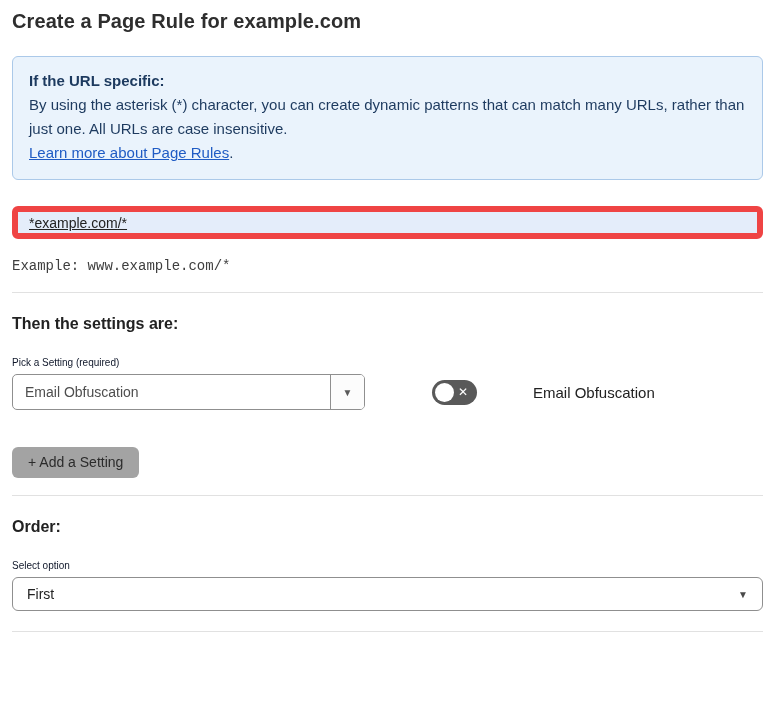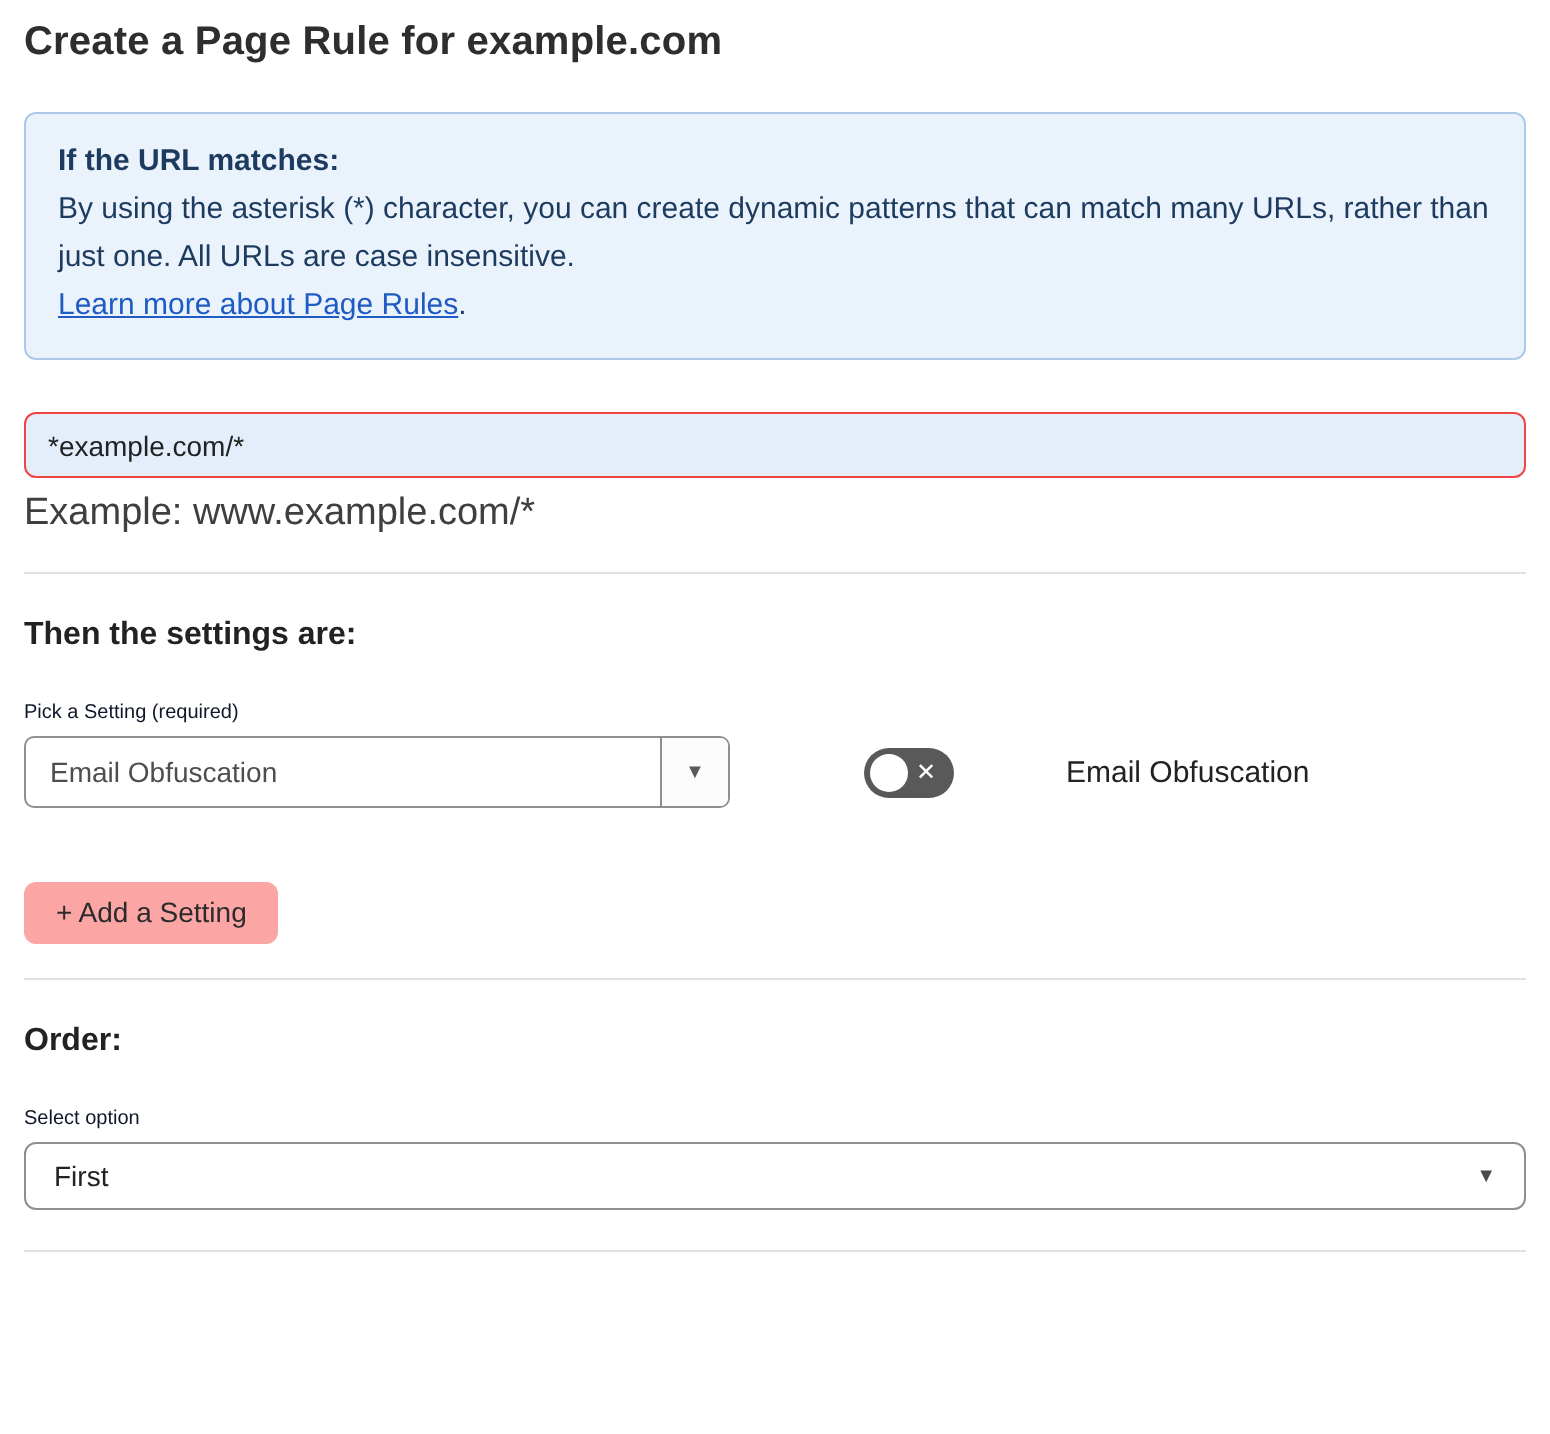--- a/index.html
+++ b/index.html
@@ -42,32 +42,34 @@
     font-size: 14px;
     color: #3c3c3c;
     margin-bottom: 8px;
   }
 
   .url-input {
     display: block;
     width: 100%;
     height: 33px;
     background: #e4edfa;
-    border: 1px solid #ef4444;
+    border: 6px solid #ef4444;
     border-radius: 6px;
     padding: 0 11px;
     font-family: "Liberation Sans", sans-serif;
     font-size: 14px;
     color: #222222;
     outline: none;
+    text-decoration: underline;
   }
   .field-help {
-    font-size: 19px;
+    font-size: 14px;
     color: #3f3f3f;
-    margin-top: 7px;
+    margin-top: 19px;
+    font-family: Liberation Mono, monospace;
   }
 
   .divider {
     border: none;
     border-top: 1px solid #e1e1e1;
     height: 0;
   }
   .divider-1 { margin-top: 18px; }
   .divider-2 { margin-top: 17px; }
   .divider-3 { margin-top: 20px; }
@@ -149,21 +151,21 @@
     display: inline-block;
     border: none;
     border-radius: 6px;
     font-family: "Liberation Sans", sans-serif;
     font-size: 14px;
     padding: 0 16px;
     height: 32px;
     line-height: 32px;
     cursor: pointer;
   }
-  .btn-gray { background: #fca5a5; color: #2b2b2b; }
+  .btn-gray { background: #a3a3a3; color: #2b2b2b; }
   .add-setting-btn { margin-top: 37px; height: 31px; line-height: 31px; }
 
   .order-select {
     display: flex;
     align-items: center;
     justify-content: space-between;
     width: 100%;
     height: 34px;
     background: #ffffff;
     border: 1px solid #8f8f8f;
@@ -183,21 +185,21 @@
   }
 </style>
 </head>
 <body>
 
 <div class="page">
 
   <h1 class="page-title">Create a Page Rule for example.com</h1>
 
   <div class="info-box">
-    <div class="info-heading">If the URL matches:</div>
+    <div class="info-heading">If the URL specific:</div>
     <div class="info-body">By using the asterisk (*) character, you can create dynamic patterns that can match many URLs, rather than just one. All URLs are case insensitive.</div>
     <div><a class="info-link">Learn more about Page Rules</a><span>.</span></div>
   </div>
 
   <input class="url-input" type="text" value="*example.com/*" style="">
   <div class="field-help">Example: www.example.com/*</div>
 
   <hr class="divider divider-1">
 
   <h2 class="section-heading">Then the settings are:</h2>

